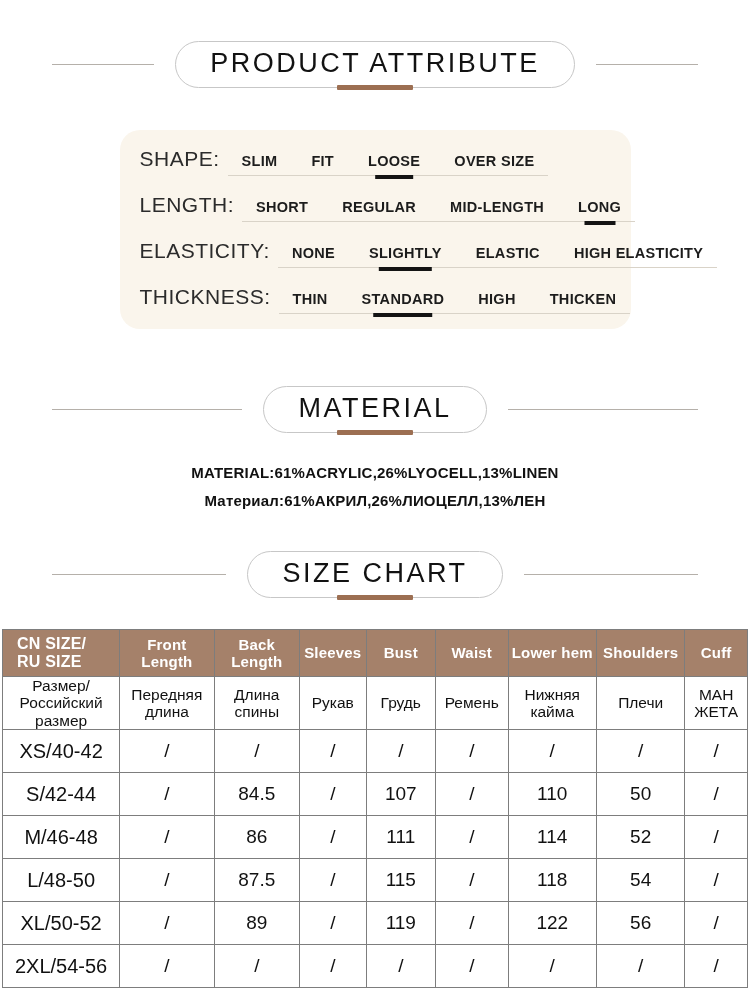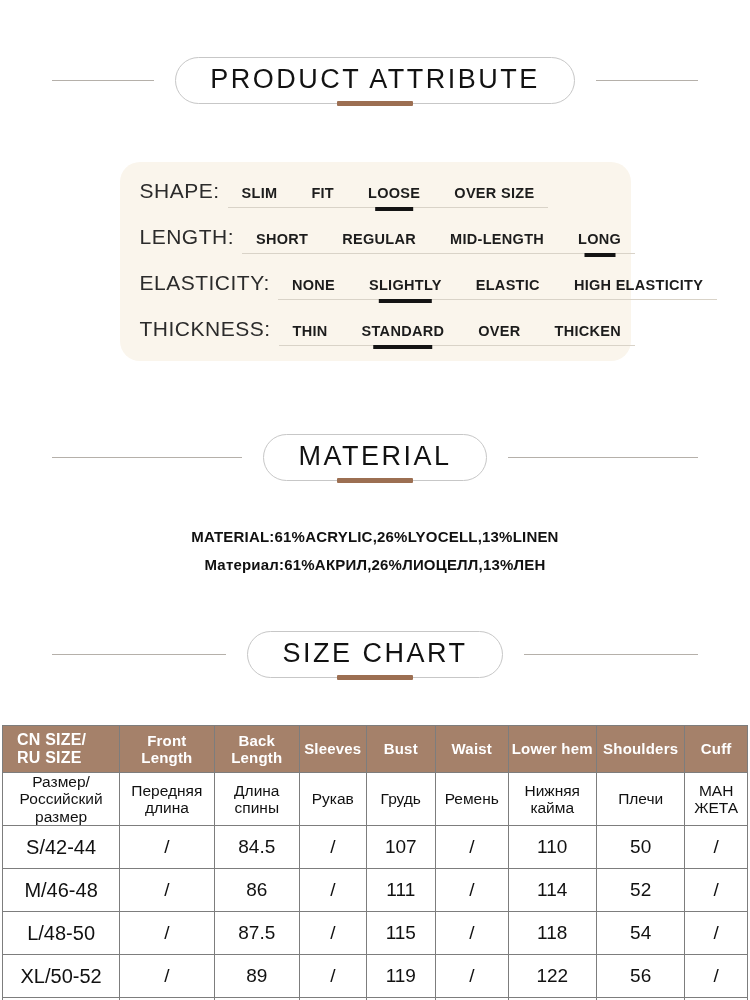--- a/index.html
+++ b/index.html
@@ -14,21 +14,21 @@
   
   .section-head {
     display:flex; align-items:center;
     width:646px; margin:0 auto;
   }
   .section-head .rule { flex:1; height:1px; background:#b5b0aa; }
   .title-box {
     position:relative;
     border:1px solid #c7c7c7; border-radius:24px;
     background:#fff;
-    margin:16px 21px;
+    margin:0 21px;
     padding:6px 34px 8px;
     font-size:27px; letter-spacing:2.5px; color:#121212;
     white-space:nowrap;
   }
   .title-box .accent-bar {
     position:absolute; left:50%; transform:translateX(-50%);
     bottom:-3px; width:76px; height:5px;
     background:#9c6f52; border-radius:1px;
   }
   #head-product { margin-top:41px; }
@@ -140,21 +140,21 @@
         <span class="attr-option selected">SLIGHTLY</span>
         <span class="attr-option">ELASTIC</span>
         <span class="attr-option">HIGH ELASTICITY</span>
       </span>
     </div>
     <div class="attr-row">
       <span class="attr-label">THICKNESS:</span>
       <span class="attr-options">
         <span class="attr-option">THIN</span>
         <span class="attr-option selected">STANDARD</span>
-        <span class="attr-option">OVER</span>
+        <span class="attr-option">HIGH</span>
         <span class="attr-option">THICKEN</span>
       </span>
     </div>
   </div>
 
 <div class="section-head" id="head-material">
   <div class="rule"></div>
   <div class="title-box">
     <span>MATERIAL</span>
     <div class="accent-bar"></div>
@@ -214,20 +214,31 @@
         <td>Ремень</td>
         <td>Нижняя
 кайма</td>
         <td>Плечи</td>
         <td>МАН
 ЖЕТА</td>
       </tr>
     </thead>
     <tbody>
       <tr>
+        <td class="first">XS/40-42</td>
+        <td>/</td>
+        <td>/</td>
+        <td>/</td>
+        <td>/</td>
+        <td>/</td>
+        <td>/</td>
+        <td>/</td>
+        <td>/</td>
+      </tr>
+      <tr>
         <td class="first">S/42-44</td>
         <td>/</td>
         <td>84.5</td>
         <td>/</td>
         <td>107</td>
         <td>/</td>
         <td>110</td>
         <td>50</td>
         <td>/</td>
       </tr>

